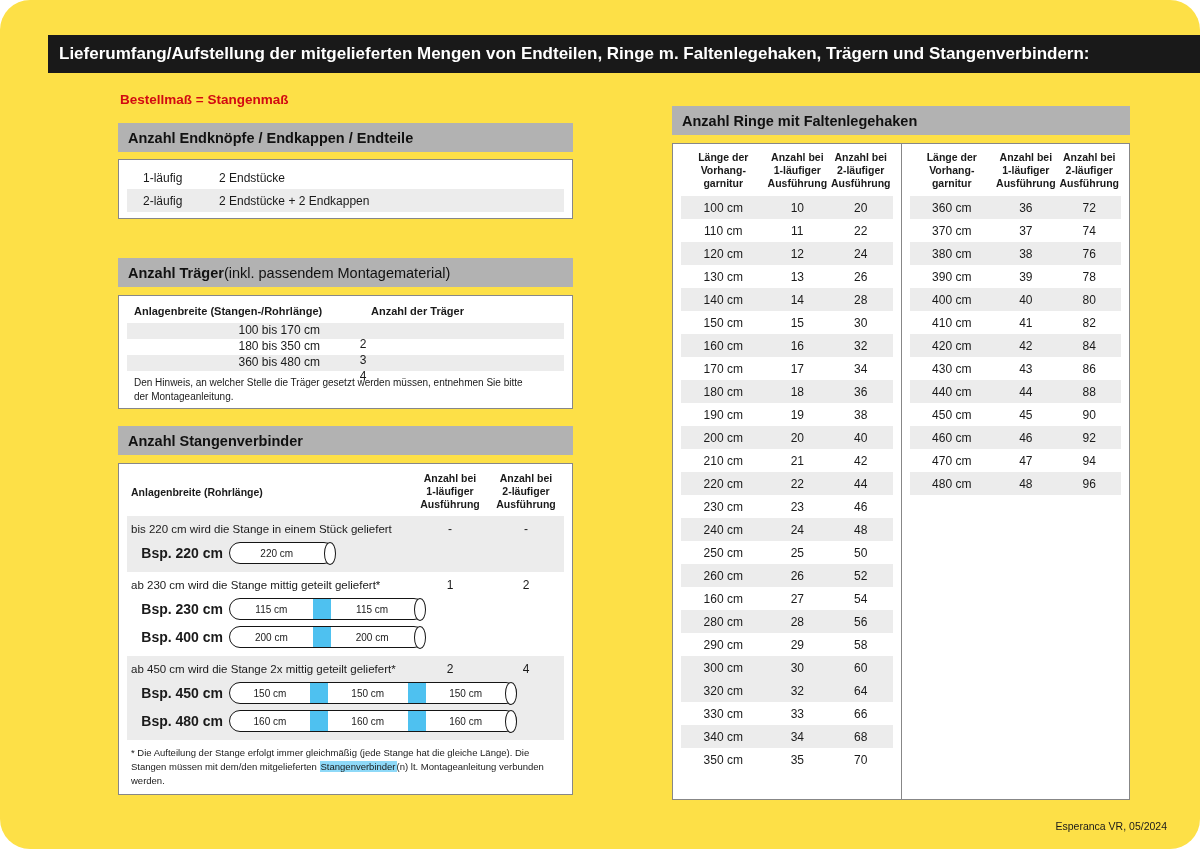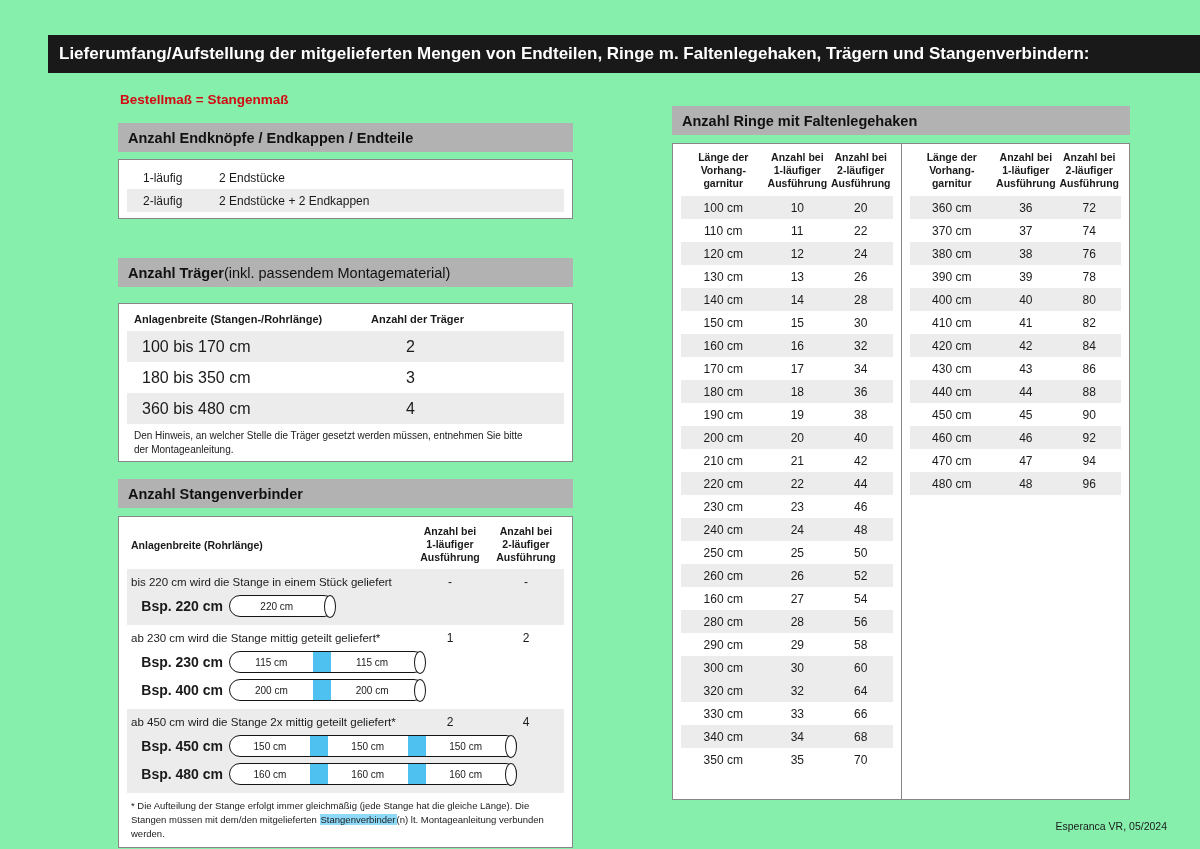--- a/index.html
+++ b/index.html
@@ -1,18 +1,18 @@
 <!DOCTYPE html>
 <html><head>
 <meta charset="utf-8">
 <style>
   * { margin:0; padding:0; box-sizing:border-box; }
   html,body { background:#fff; }
   body { font-family:"Liberation Sans","DejaVu Sans",sans-serif; color:#1a1a1a; }
-  .page { position:relative; width:1200px; height:849px; background:#86efac; overflow:hidden; }
+  .page { position:relative; width:1200px; height:849px; background:#fde047; overflow:hidden;border-radius:30px; }
 
   
   .topbar { position:absolute; left:48px; top:35px; width:1152px; height:38px;
             background:#191919; color:#fff; display:flex; align-items:center;
             padding-left:11px; font-size:17px; font-weight:700; }
 
   
   .section-bar { background:#b2b2b2; height:29px; display:flex; align-items:center;
                  padding-left:10px; font-size:14.5px; font-weight:700; color:#111; }
   .section-bar .nb { font-weight:400; }
@@ -27,25 +27,25 @@
   .sb2 { margin-top:39px; }
   .sb3 { margin-top:17px; }
 
   
   .end-box { margin-top:7px; padding:6px 8px; }
   .end-row { display:flex; height:23px; align-items:center; font-size:12px; }
   .end-type { width:92px; padding-left:16px; }
   .end-val  { flex:1; }
 
   
-  .traeger-box { margin-top:16px; padding:3px 8px 5px; }
+  .traeger-box { margin-top:8px; padding:3px 8px 5px; }
   .traeger-head { display:flex; align-items:center; height:24px; font-size:11px; font-weight:700; }
   .traeger-head .t-col1 { width:244px; padding-left:7px; }
   .traeger-head .t-col2 { flex:1; }
-  .t-row { display:flex; align-items:center; height:31px; font-size:16px; }
+  .t-row { display:flex; align-items:center; height:16px; font-size:12px;flex-direction:column; }
   .t-row .t-col1 { width:244px; padding-left:15px; }
   .t-row .t-col2 { flex:1; padding-left:35px; }
   .traeger-note { margin-top:5px; font-size:10px; line-height:13.5px; max-width:400px; padding-left:7px; }
 
   
   .verb-box { margin-top:8px; padding:5px 8px 6px; }
   .verb-head { display:flex; align-items:center; padding:3px 0 5px; font-weight:700; }
   .verb-head .v-text { font-size:10.5px; }
   .v-text { flex:1; padding-left:4px; }
   .v-num  { width:76px; text-align:center; }

